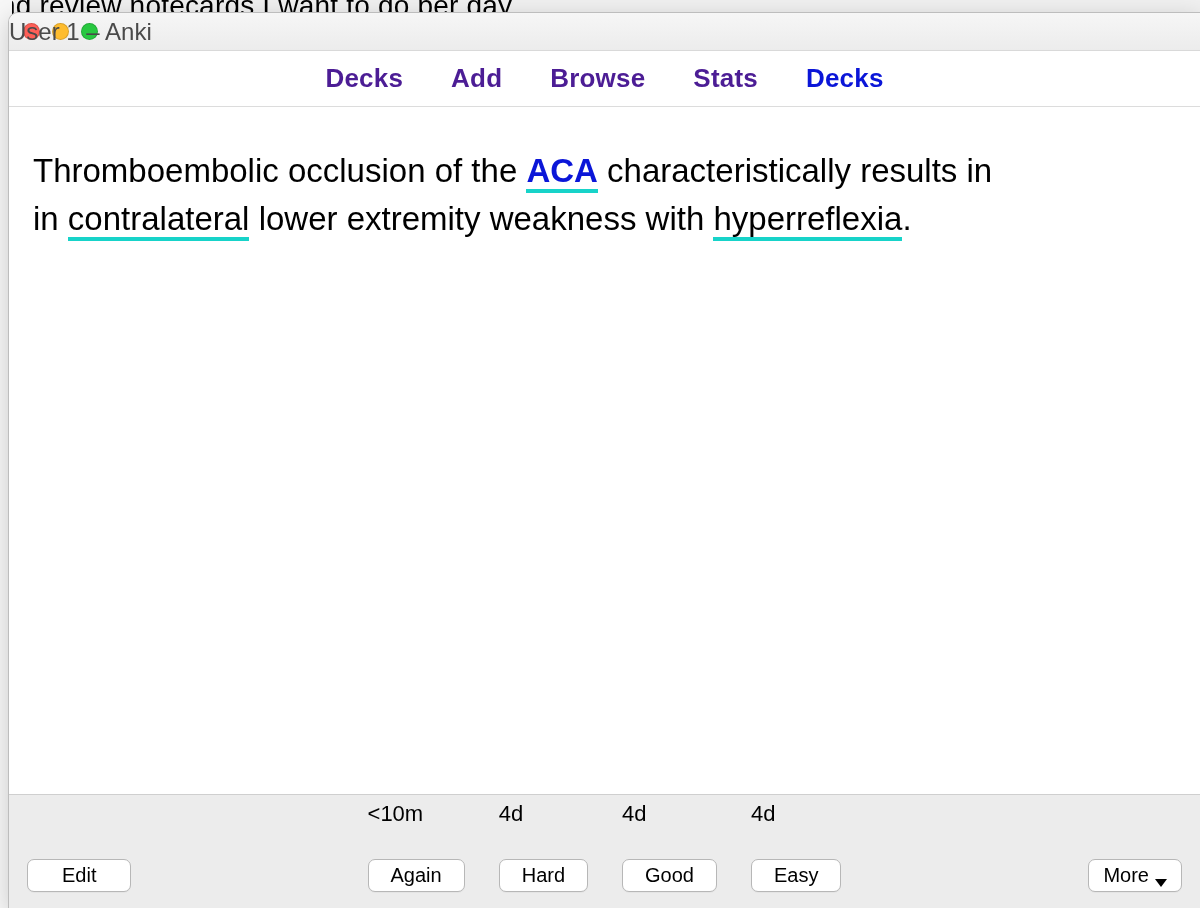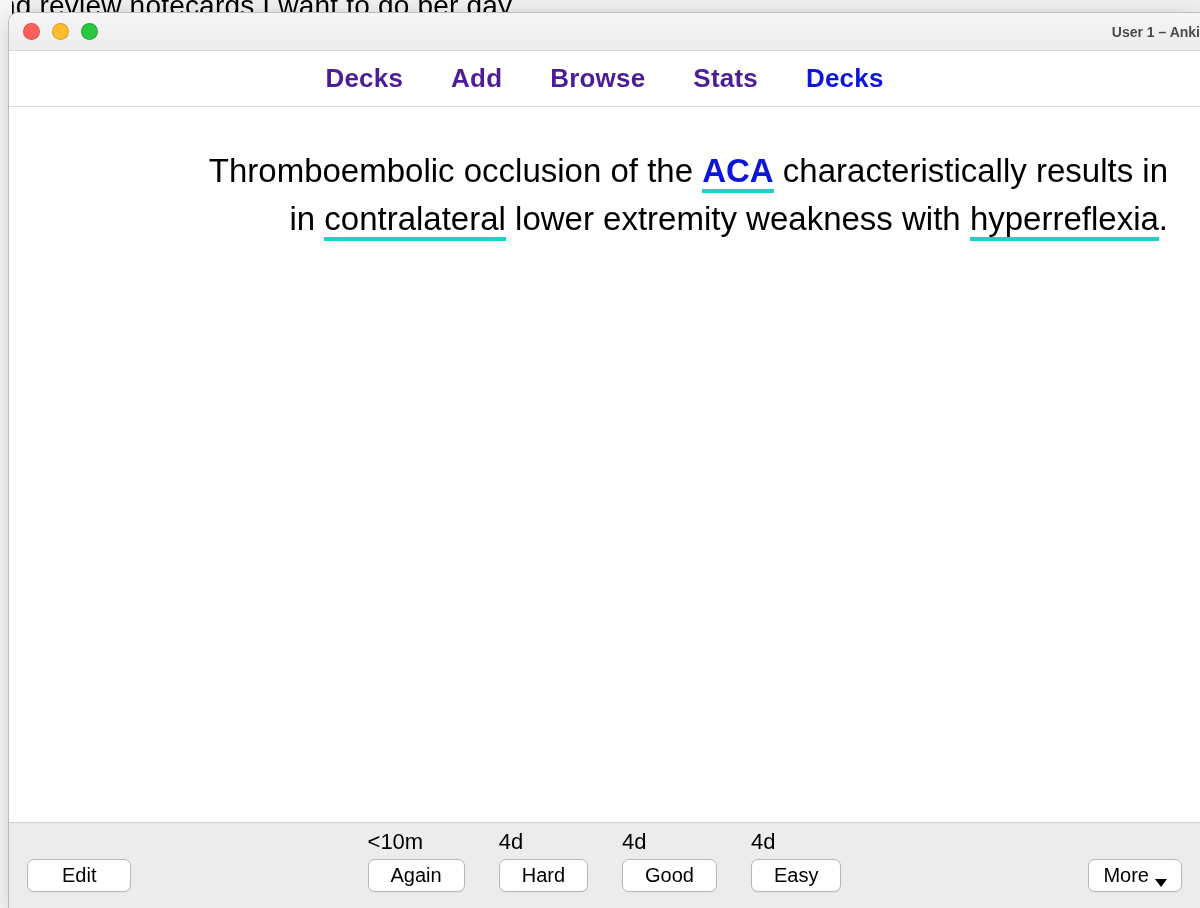--- a/index.html
+++ b/index.html
@@ -48,24 +48,23 @@
     align-items: center;
     position: relative;
   }
   .traffic { display: flex; gap: 12px; margin-left: 14px; }
   .dot { width: 17px; height: 17px; border-radius: 50%; border: 1px solid rgba(0,0,0,0.15);}
   .dot.red { background:#ff5f57;}
   .dot.yellow { background:#febc2e;}
   .dot.green { background:#28c840;}
   .title {
     position: absolute; left:0; right:0;
-    text-align: right;
-    font-size: 14px;
+    text-align: left;
+    font-size: 24px;
     color:#4a4a4a;
-    font-weight:bold;
   }
   .toolbar {
     height: 56px;
     display: flex;
     align-items: center;
     justify-content: center;
     gap: 48px;
     border-bottom: 1px solid #dcdcdc;
     background: #fff;
   }
@@ -75,21 +74,21 @@
     color: #4c1d95;
     cursor: pointer;
     letter-spacing: 0.2px;
   }
   .tb-item.sync { color: #0b16d8; }
 
   .card-area {
     flex: 1;
     background: #fff;
     padding: 40px 32px 0 24px;
-    text-align: right;
+    text-align: left;
   }
   .card-text {
     font-size: 33px;
     line-height: 1.45;
     color:#000;
     font-family: Arial, Helvetica, sans-serif;
   }
   .cloze {
     color:#0b16d8;
     font-weight: 700;
@@ -120,20 +119,21 @@
   .interval { font-size: 22px; color:#000; height:26px;}
   .btn {
     background: #ffffff;
     border: 1px solid #b7b7b7;
     border-radius: 7px;
     padding: 4px 22px;
     font-size: 20px;
     color:#000;
     cursor: pointer;
     box-shadow: 0 1px 0 rgba(0,0,0,0.03);
+    margin-top: 28px;
   }
   .btn.edit { padding: 4px 34px; }
   .btn.more { padding: 4px 14px; display:flex; align-items:flex-end; gap:6px;}
   .caret {
     width:0;height:0;border-left:6px solid transparent;border-right:6px solid transparent;border-top:8px solid #000;
     display:inline-block;
   }
   .side-slot { width: 140px; display:flex; align-items:flex-end;}
   .side-slot.right { justify-content: flex-end;}
 </style>

